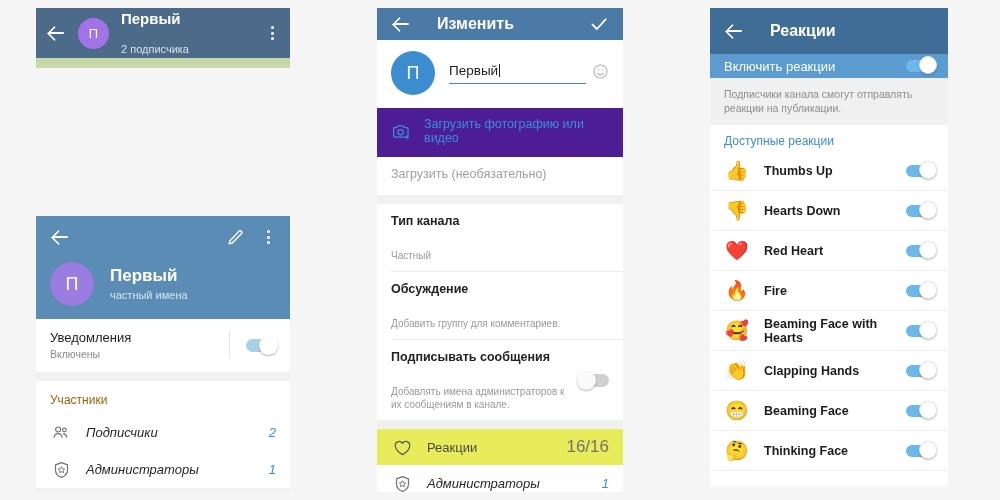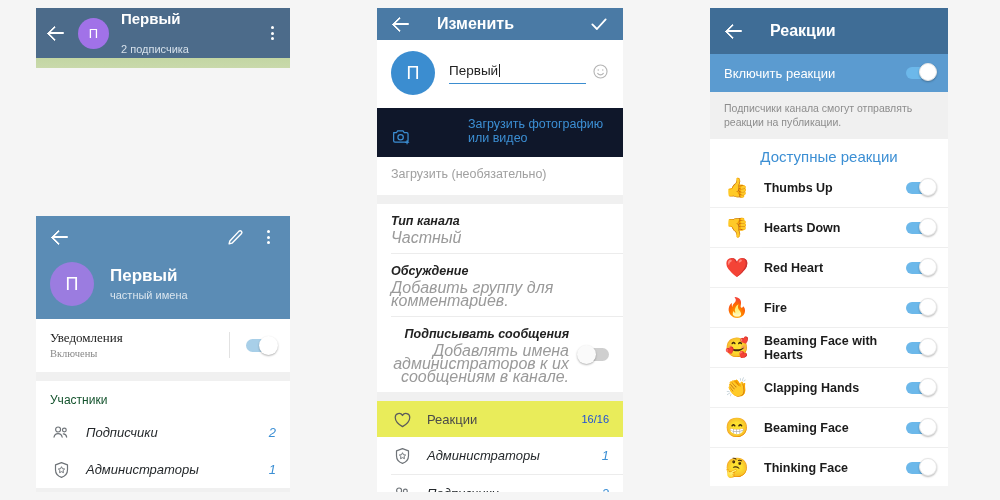--- a/index.html
+++ b/index.html
@@ -96,42 +96,42 @@
   .p1b-name { color: #fff; font-size: 17px; font-weight: bold; line-height: 20px; }
   .p1b-type { color: #dbe6ef; font-size: 11px; line-height: 14px; margin-top: 2px; }
 
   .card { background: #fff; }
   .gap { height: 9px; background: #f0f0f0; }
 
   .notif-row {
     display: flex; align-items: center; padding: 10px 14px 11px 14px;
     box-sizing: border-box; position: relative;
   }
-  .notif-texts { flex: 1 1 auto; font-family: Liberation Serif, serif; }
+  .notif-texts { flex: 1 1 auto; }
   .notif-title { font-size: 13px; color: #222; line-height: 17px; }
   .notif-sub { font-size: 10.5px; color: #8a8a8a; line-height: 14px; margin-top: 1px; }
   .vdivider { width: 1px; height: 26px; background: #e2e2e2; margin-right: 16px; }
 
   .toggle {
     width: 30px; height: 13px; border-radius: 7px;
     position: relative; flex: 0 0 auto;
   }
   .toggle.on { background: #86c0e8; }
   .toggle.off { background: #cfcfcf; }
   .toggle .knob {
     position: absolute; top: -3px; width: 19px; height: 19px; border-radius: 50%;
     box-shadow: 0 1px 2px rgba(0,0,0,.3);
   }
   .toggle.on .knob { right: -2px; background: #2a9bea; }
   .toggle.off .knob { left: -2px; background: #fafafa; }
   .toggle.on.white { background: #a8cfe8; }
   .toggle.on.white .knob { background: #ffffff; }
 
   .section-label {
-    color: #14532d; font-size: 12px; padding: 12px 14px 7px 14px;
+    color: #a16207; font-size: 12px; padding: 12px 14px 7px 14px;
   }
   .list-row {
     display: flex; align-items: center; height: 37px; padding: 0 14px;
     box-sizing: border-box;
     font-style: italic;
   }
   .list-icon { width: 22px; flex: 0 0 auto; display: flex; align-items: center; justify-content: center; }
   .list-label { margin-left: 14px; font-size: 13px; color: #24282b; flex: 1 1 auto; }
   .list-count { font-size: 13px; color: #3c8fd4; }
 
@@ -166,66 +166,66 @@
     font-size: 13.5px; color: #222; padding-bottom: 5px; flex: 1 1 auto;
     border-bottom: 1.6px solid #3b8dd0; position: relative;
   }
   .caret {
     display: inline-block; width: 1px; height: 13px; background: #222;
     vertical-align: -2px; margin-left: 1px;
   }
   .smiley { width: 17px; height: 17px; margin-left: 6px; margin-bottom: 4px; flex: 0 0 auto; }
 
   .p2-upload {
-    background: #0f172a; display: flex; align-items: flex-end;
-    padding: 9px 14px 12px 14px; box-sizing: border-box; gap: 44px;
+    background: #4c1d95; display: flex; align-items: center;
+    padding: 9px 14px 12px 14px; box-sizing: border-box;
   }
   .cam-icon { width: 20px; height: 18px; flex: 0 0 auto; }
   .upload-label { margin-left: 13px; color: #3c8fd4; font-size: 12.5px; }
 
   .p2-desc {
     background: #fff; padding: 10px 14px 14px 14px; box-sizing: border-box;
     color: #a0a0a0; font-size: 12.5px;
   }
 
   .p2-block { background: #fff; }
-  .p2-item { padding: 9px 14px 9px 14px; box-sizing: border-box; position: relative; font-style: italic; }
+  .p2-item { padding: 9px 14px 9px 14px; box-sizing: border-box; position: relative; }
   .p2-item .t { font-size: 12.5px; color: #222; line-height: 16px; font-weight: bold; }
-  .p2-item .s { font-size: 16px; color: #9a9a9a; line-height: 13px; margin-top: 2px; }
+  .p2-item .s { font-size: 10px; color: #9a9a9a; line-height: 13px; margin-top: 20px; }
   .hairline { height: 1px; background: #ececec; margin-left: 14px; }
   .p2-item.with-toggle { display: flex; align-items: center; }
-  .p2-item.with-toggle .texts { flex: 1 1 auto; padding-right: 10px; text-align: right; }
+  .p2-item.with-toggle .texts { flex: 1 1 auto; padding-right: 10px; }
 
   .reactions-row {
     background: #e9ec5a; display: flex; align-items: center; height: 36px;
     padding: 0 14px; box-sizing: border-box;
   }
   .reactions-row .lbl { margin-left: 14px; font-size: 13px; color: #4a4a4a; flex: 1 1 auto; }
-  .reactions-row .cnt { font-size: 11px; color: #1d4ed8; }
+  .reactions-row .cnt { font-size: 17px; color: #737373; }
 
   
   #panel3 {
     left: 710px; top: 8px; width: 238px; height: 478px;
     background: #f0f0f0;
   }
   .p3-appbar {
     height: 46px; background: #3f6d96; display: flex; align-items: center;
     padding: 0 14px; box-sizing: border-box;
   }
   .p3-appbar .title { color: #fff; font-size: 16px; font-weight: bold; margin-left: 26px; }
   .p3-enable {
-    height: 38px; background: #5b9bd0; display: flex; align-items: center;
+    height: 24px; background: #5b9bd0; display: flex; align-items: center;
     padding: 0 14px; box-sizing: border-box;
   }
   .p3-enable .lbl { color: #fff; font-size: 13px; flex: 1 1 auto; }
   .p3-note {
     background: #f0f0f0; color: #8d8d8d; font-size: 10.5px; line-height: 14px;
     padding: 9px 14px 10px 14px; box-sizing: border-box;
   }
-  .p3-avail { color: #3c8fd4; font-size: 15px; padding: 9px 14px 3px 14px; background: #fff; text-align: center; }
+  .p3-avail { color: #3c8fd4; font-size: 12px; padding: 9px 14px 3px 14px; background: #fff; }
   .emoji-row {
     background: #fff; display: flex; align-items: center; height: 39px;
     padding: 0 14px; box-sizing: border-box;
   }
   .emoji-glyph { width: 26px; font-size: 19px; line-height: 1; flex: 0 0 auto; text-align: center; }
   .emoji-label { margin-left: 14px; font-size: 12.5px; color: #1c1c1c; font-weight: bold; flex: 1 1 auto; }
   .emoji-sep { height: 1px; background: #eeeeee; margin-left: 52px; background-clip: content-box; }
 
   .toggle-blue {
     width: 28px; height: 12px; border-radius: 6px; background: #6cb8ea;

